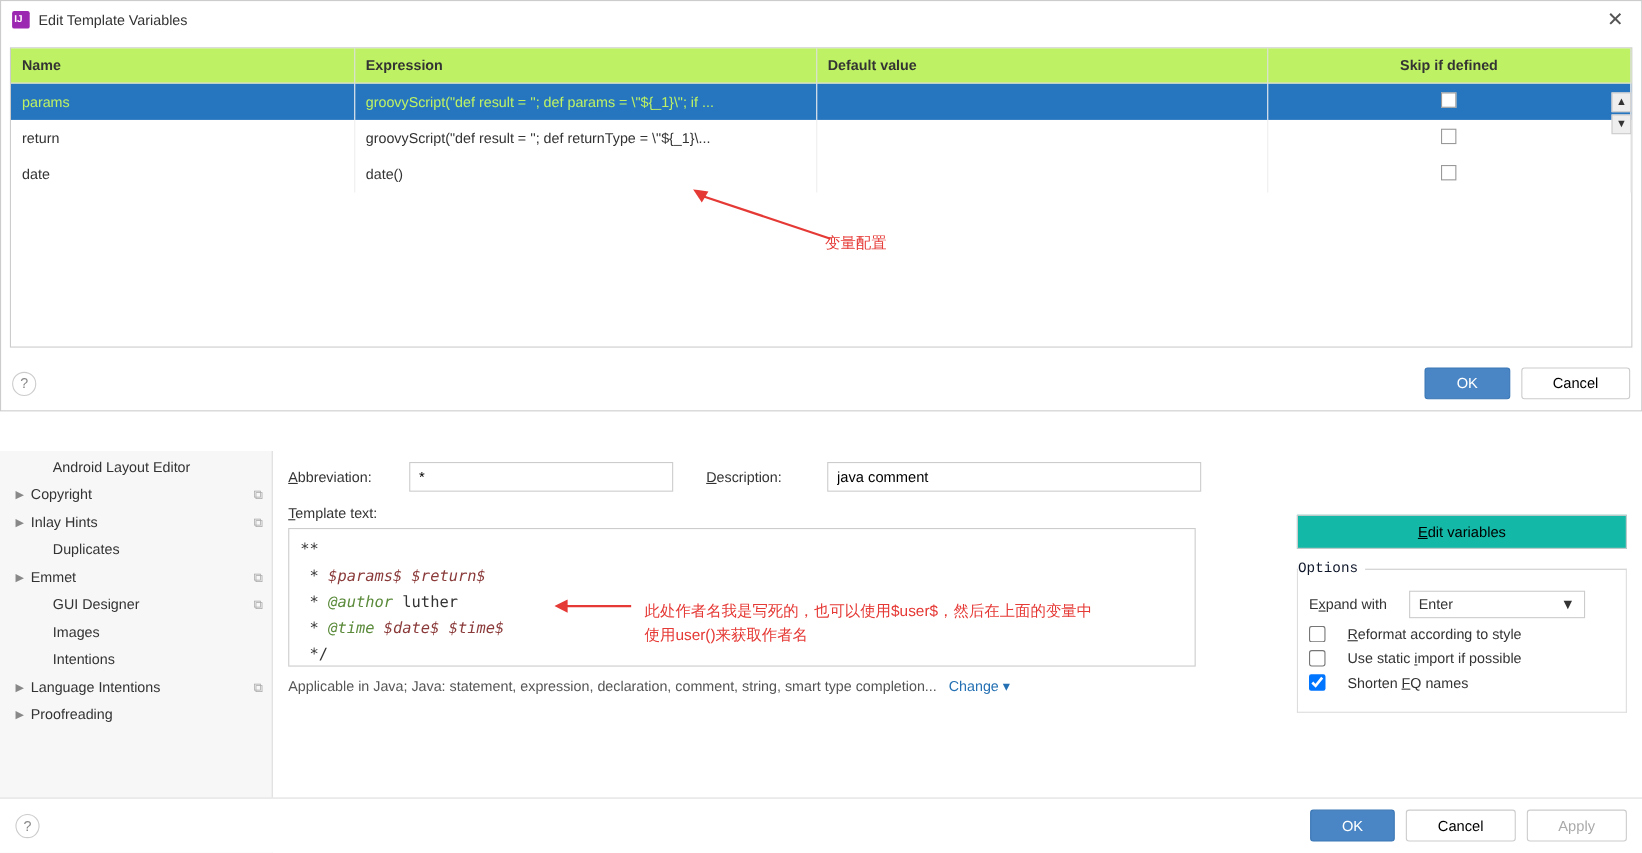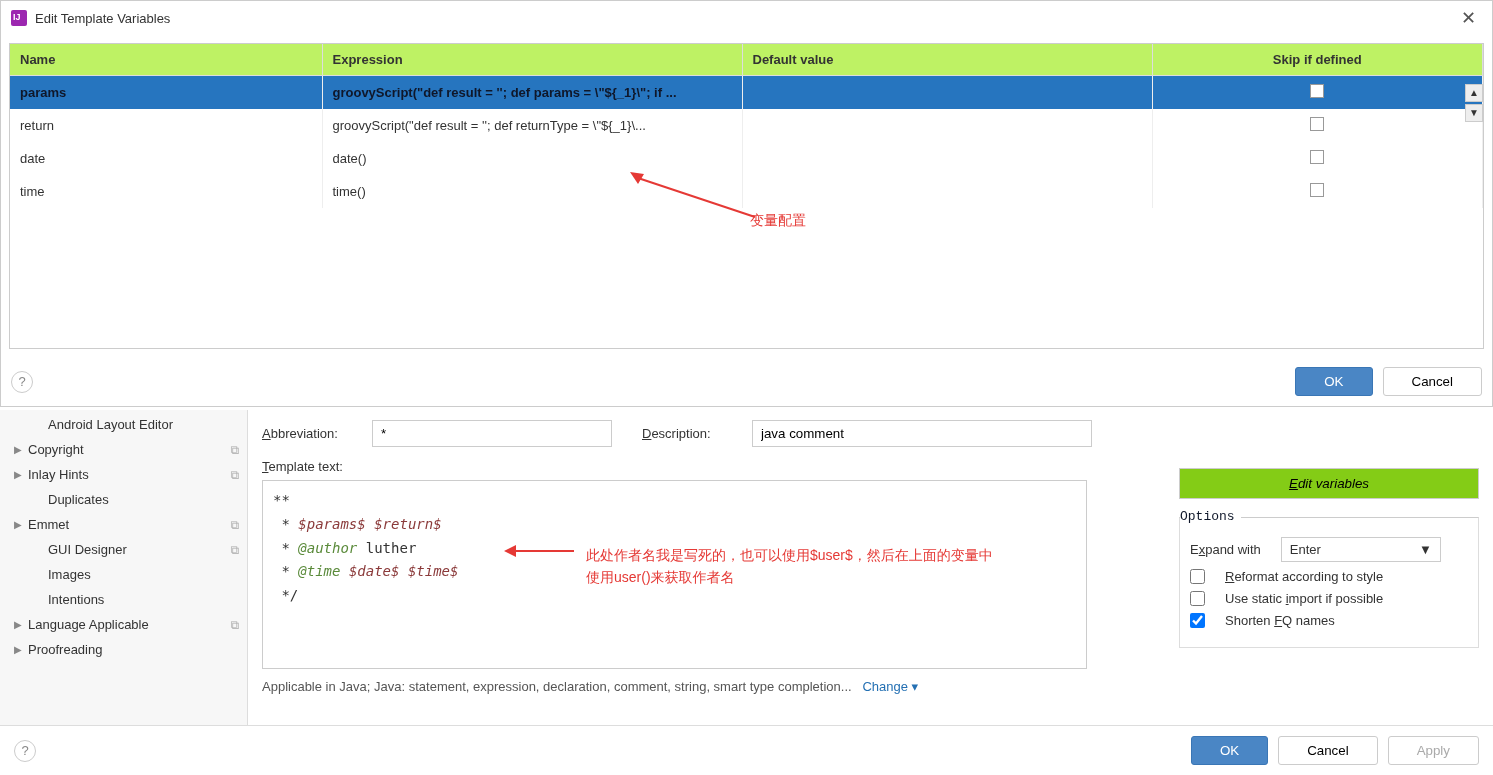--- a/index.html
+++ b/index.html
@@ -6,21 +6,21 @@
 body { font-family: "Segoe UI", Arial, sans-serif; font-size: 13px; color: #333; background: #fff; width: 1493px; height: 775px; overflow: hidden; position: relative; }
 .dialog { position: absolute; top: 0; left: 0; right: 0; background: #fff; border: 1px solid #ccc; z-index: 10; }
 .dialog-title { display: flex; align-items: center; padding: 6px 10px; font-size: 13px; }
 .dialog-title .icon-box { width: 16px; height: 16px; margin-right: 8px; background: #9c27b0; border-radius: 2px; position: relative; }
 .dialog-title .icon-box::after { content: "IJ"; color: #fff; font-size: 9px; font-weight: bold; position: absolute; top: 2px; left: 2px; }
 .dialog-close { margin-left: auto; cursor: pointer; font-size: 18px; color: #555; padding: 0 6px; }
 .table-wrap { margin: 8px; border: 1px solid #ccc; position: relative; }
 .tbl { width: 100%; border-collapse: collapse; }
 .tbl th { text-align: left; font-weight: bold; padding: 8px 10px; border-right: 1px solid #ddd; border-bottom: 1px solid #ddd; background: #bef264; }
 .tbl td { padding: 8px 10px; border-right: 1px solid #eee; }
-.tbl tr.selected td { background: #2675BF; color: #0f172a; font-weight: bold; }
+.tbl tr.selected td { background: #2675BF; color: #bef264; }
 .tbl .col-name { width: 312px; }
 .tbl .col-expr { width: 420px; }
 .tbl .col-def { width: 410px; }
 .tbl .col-skip { text-align: center; }
 .tbl .chk { width: 14px; height: 14px; display: inline-block; border: 1px solid #999; background: #fff; }
 .table-body-space { height: 140px; }
 .scroll-btns { position: absolute; right: 0; top: 40px; width: 18px; }
 .scroll-btn { height: 18px; background: #eee; border: 1px solid #ccc; text-align: center; font-size: 10px; line-height: 16px; cursor: pointer; }
 .dialog-footer { display: flex; align-items: center; padding: 10px; gap: 10px; }
 .help-btn { width: 22px; height: 22px; border: 1px solid #ccc; border-radius: 50%; text-align: center; line-height: 20px; color: #888; cursor: pointer; }
@@ -40,26 +40,26 @@
 .side-item.indent { padding-left: 48px; }
 
 .main { flex: 1; padding: 10px 14px; position: relative; }
 .field-row { display: flex; align-items: center; gap: 10px; margin-bottom: 12px; }
 .field-row label { min-width: 100px; }
 .field-row input[type=text] { padding: 5px 8px; border: 1px solid #ccc; }
 .abbrev-input { width: 240px; }
 .desc-input { width: 340px; }
 .underline { text-decoration: underline; }
 
-.template-area { border: 1px solid #ccc; width: 825px; height: 189px; padding: 8px 10px; font-family: "Consolas", monospace; font-size: 14px; line-height: 1.7; white-space: pre; overflow: hidden; }
+.template-area { border: 1px solid #ccc; width: 825px; height: 126px; padding: 8px 10px; font-family: "Consolas", monospace; font-size: 14px; line-height: 1.7; white-space: pre; overflow: hidden; }
 .tmpl-var { color: #8b3a3a; font-style: italic; }
 .tmpl-kw { color: #5a8a3a; font-style: italic; }
 
 .right-col { position: absolute; right: 14px; top: 58px; width: 300px; }
-.edit-vars-btn { width: 100%; padding: 7px; border: 1px solid #ccc; background: #84cc16; cursor: pointer; font-style: italic; }
+.edit-vars-btn { width: 100%; padding: 7px; border: 1px solid #ccc; background: #14b8a6; cursor: pointer; }
 .options-fieldset { margin-top: 18px; border: 1px solid #ddd; border-top: 1px solid #ccc; padding: 12px 10px; position: relative; }
 .options-fieldset .legend { position: absolute; top: -9px; left: 0; background: #fff; padding: 0 6px 0 0; color: #0f172a; font-family: Liberation Mono, monospace; }
 .opt-row { display: flex; align-items: center; gap: 20px; margin: 7px 0; }
 .select-box { border: 1px solid #ccc; padding: 4px 8px; width: 160px; display: flex; justify-content: space-between; align-items: center; cursor: pointer; }
 input[type=checkbox] { width: 15px; height: 15px; }
 
 .applicable { margin-top: 10px; color: #555; }
 .applicable .change { color: #2470b3; cursor: pointer; }
 
 .bottom-bar { position: absolute; bottom: 0; left: 0; right: 0; border-top: 1px solid #ddd; padding: 10px 14px; display: flex; align-items: center; gap: 10px; background: #fff; }
@@ -98,21 +98,21 @@
         <span class="copy-icon">⧉</span>
       </div>
     <div class="side-item indent">
         <span>Images</span>
       </div>
     <div class="side-item indent">
         <span>Intentions</span>
       </div>
     <div class="side-item">
         <span class="tri">▶</span>
-        <span>Language Applicable</span>
+        <span>Language Intentions</span>
         <span class="copy-icon">⧉</span>
       </div>
     <div class="side-item">
         <span class="tri">▶</span>
         <span>Proofreading</span>
       </div>
   </div>
 
   <div class="main">
     <div class="field-row">
@@ -191,26 +191,20 @@
           <td>groovyScript("def result = ''; def returnType = \"${_1}\...</td>
           <td></td>
           <td class="col-skip"><span class="chk"></span></td>
         </tr>
         <tr>
           <td>date</td>
           <td>date()</td>
           <td></td>
           <td class="col-skip"><span class="chk"></span></td>
         </tr>
-        <tr>
-          <td>time</td>
-          <td>time()</td>
-          <td></td>
-          <td class="col-skip"><span class="chk"></span></td>
-        </tr>
       </tbody>
     </table>
     <div class="table-body-space"></div>
     <div class="scroll-btns">
       <div class="scroll-btn">▲</div>
       <div class="scroll-btn" style="margin-top:2px">▼</div>
     </div>
   </div>
   <div class="dialog-footer">
     <div class="help-btn">?</div>

